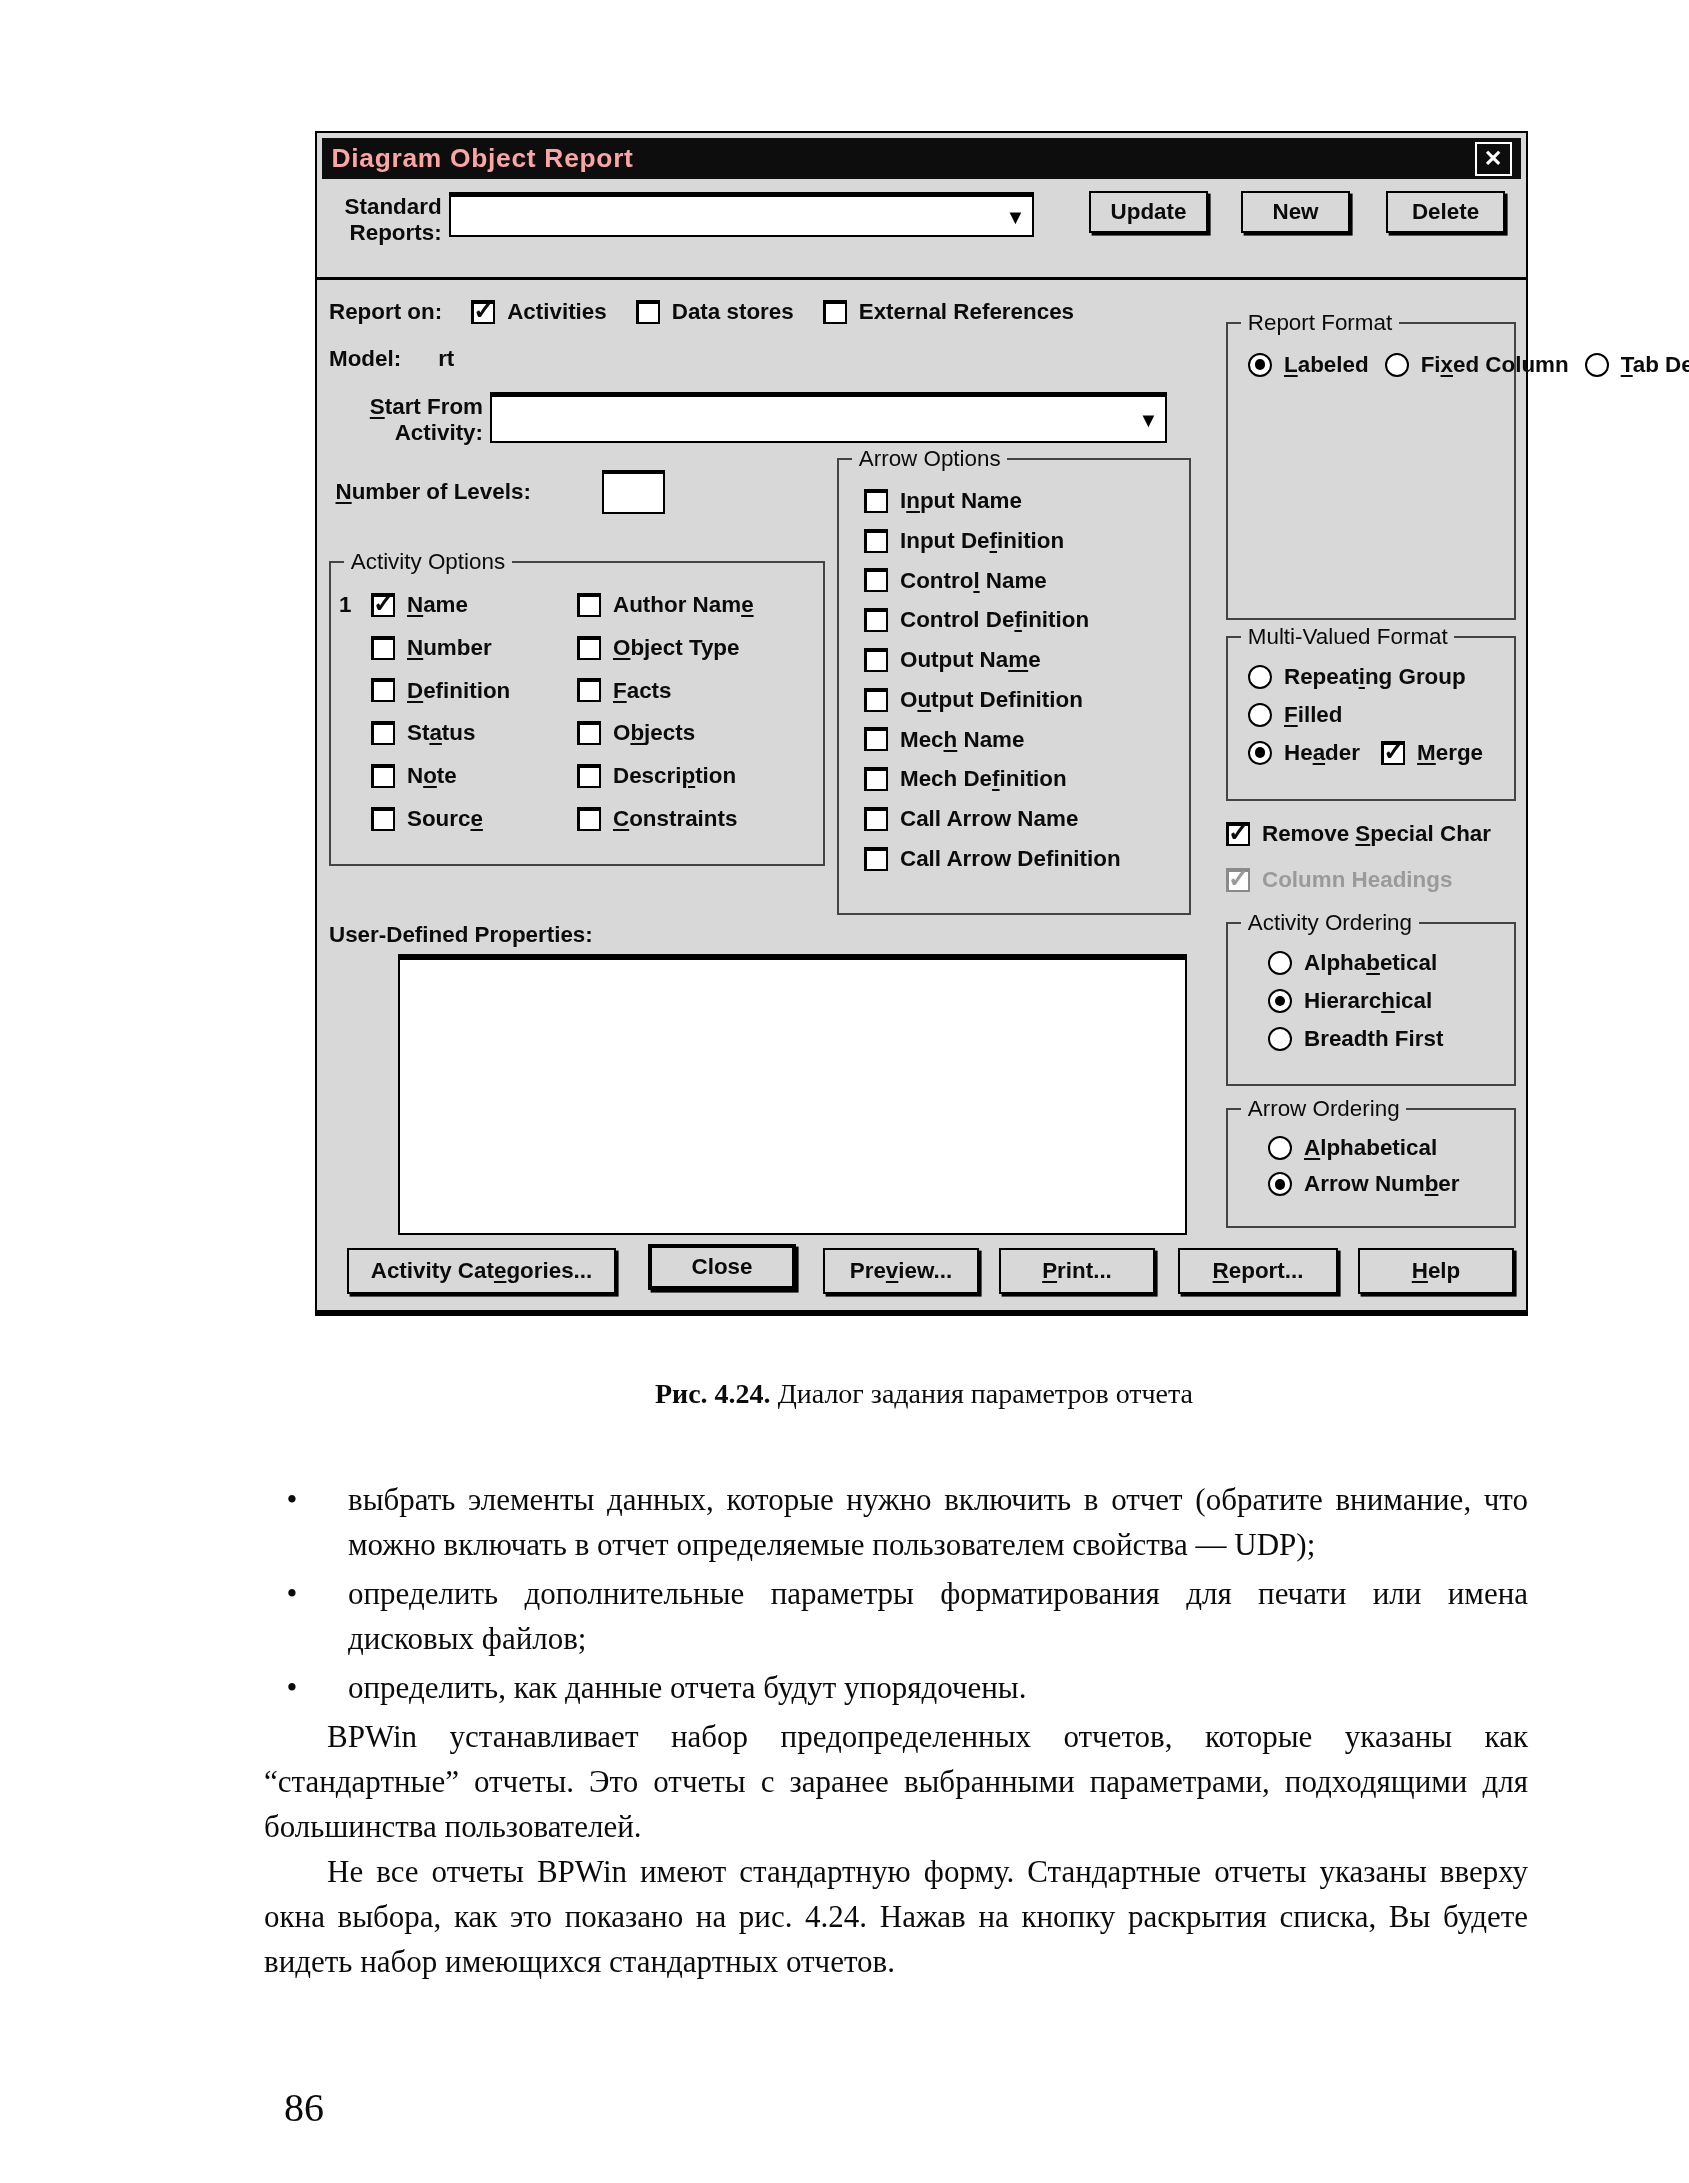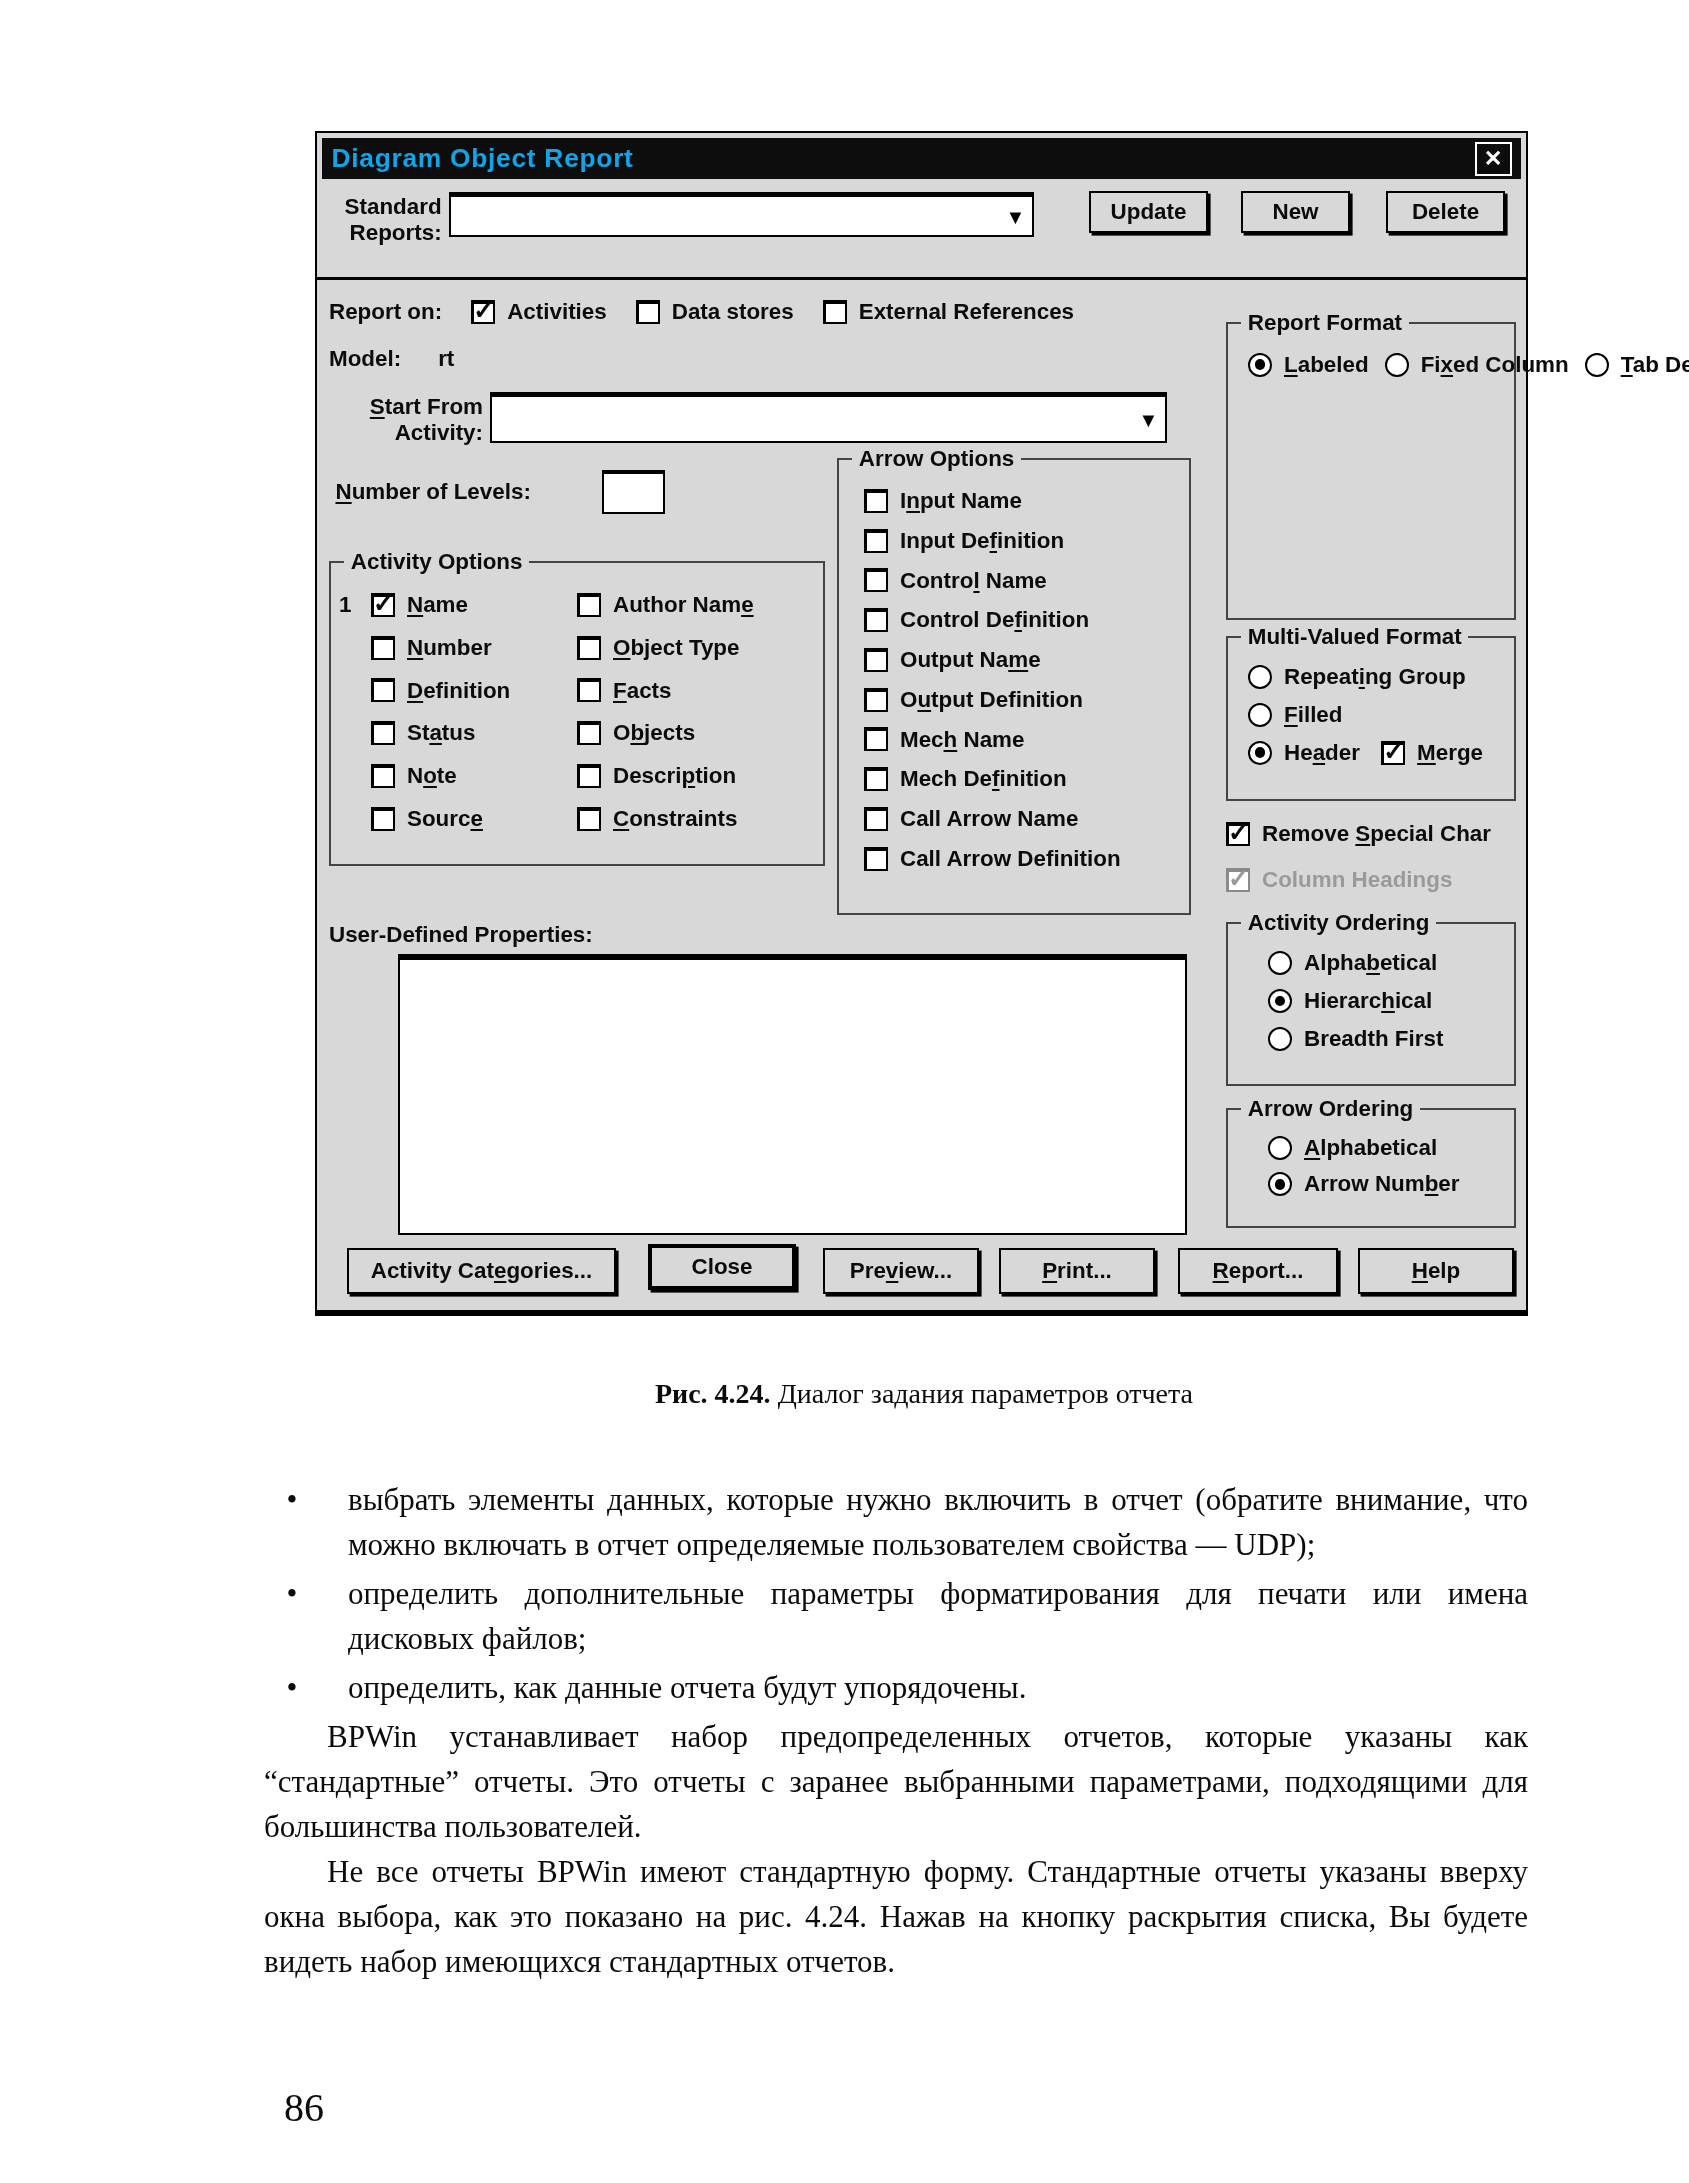--- a/index.html
+++ b/index.html
@@ -4,21 +4,21 @@
 <style>
   html,body{margin:0;padding:0;background:#888;}
   .page{position:relative;width:1690px;height:2183px;background:#ffffff;overflow:hidden;
         font-family:"Liberation Sans",sans-serif;color:#0b0b0b;}
 
   
   .win{position:absolute;left:315px;top:131px;width:1209px;height:1177px;
        background:#d8d8d8;border:2.6px solid #000;box-shadow:0 4px 0 #000;}
   .titlebar{position:absolute;left:5.3px;top:5.3px;right:5.3px;height:41px;background:#0d0d0d;
             display:flex;align-items:center;padding:0 9.2px;box-sizing:border-box;}
-  .titlebar .ttl{color:#0ea5e9;font-weight:bold;font-size:26.4px;letter-spacing:0.7px;}
+  .titlebar .ttl{color:#fca5a5;font-weight:bold;font-size:26.4px;letter-spacing:0.7px;}
   .closebox{margin-left:auto;width:33px;height:30px;border:2.6px solid #fff;background:#0d0d0d;
             color:#fff;display:flex;align-items:center;justify-content:center;
             font-size:22.4px;font-weight:bold;}
 
   .lbl{font-weight:bold;font-size:22.4px;line-height:1.15;}
   .sep{position:absolute;left:0;right:0;top:144px;height:3.3px;background:#000;}
 
   .combo{position:absolute;background:#fff;border:2px solid #000;border-top-width:5.3px;}
   .combo .arr{position:absolute;right:6.6px;top:50%;transform:translateY(-42%);
               font-size:20px;color:#000;}
@@ -37,21 +37,21 @@
   .rb.on::after{content:"";position:absolute;inset:4.6px;background:#000;border-radius:50%;}
 
   .checkrow,.radiorow{display:flex;align-items:center;gap:12px;}
   .checkrow .lbl,.radiorow .lbl{white-space:nowrap;}
   .dis{color:#9a9a9a;}
   .dis .cb{border-color:#8a8a8a;}
   .dis .cb.on::after{color:#9a9a9a;}
 
   .group{position:absolute;border:2px solid #444;box-sizing:border-box;}
   .gtitle{position:absolute;top:-14.5px;left:13.2px;background:#d8d8d8;padding:0 6.6px;
-          font-weight:bold;font-size:22.4px;white-space:nowrap;}
+          font-weight:normal;font-size:22.4px;white-space:nowrap;}
 
   .field{position:absolute;background:#fff;border:2px solid #000;border-top-width:4.6px;}
 
   u{text-decoration:underline;text-underline-offset:3.3px;}
 
   
   .serif{font-family:"Liberation Serif",serif;}
   .caption{position:absolute;left:264px;top:1378px;width:1320px;text-align:center;
            font-size:28px;}
   .caption b{font-weight:bold;}

